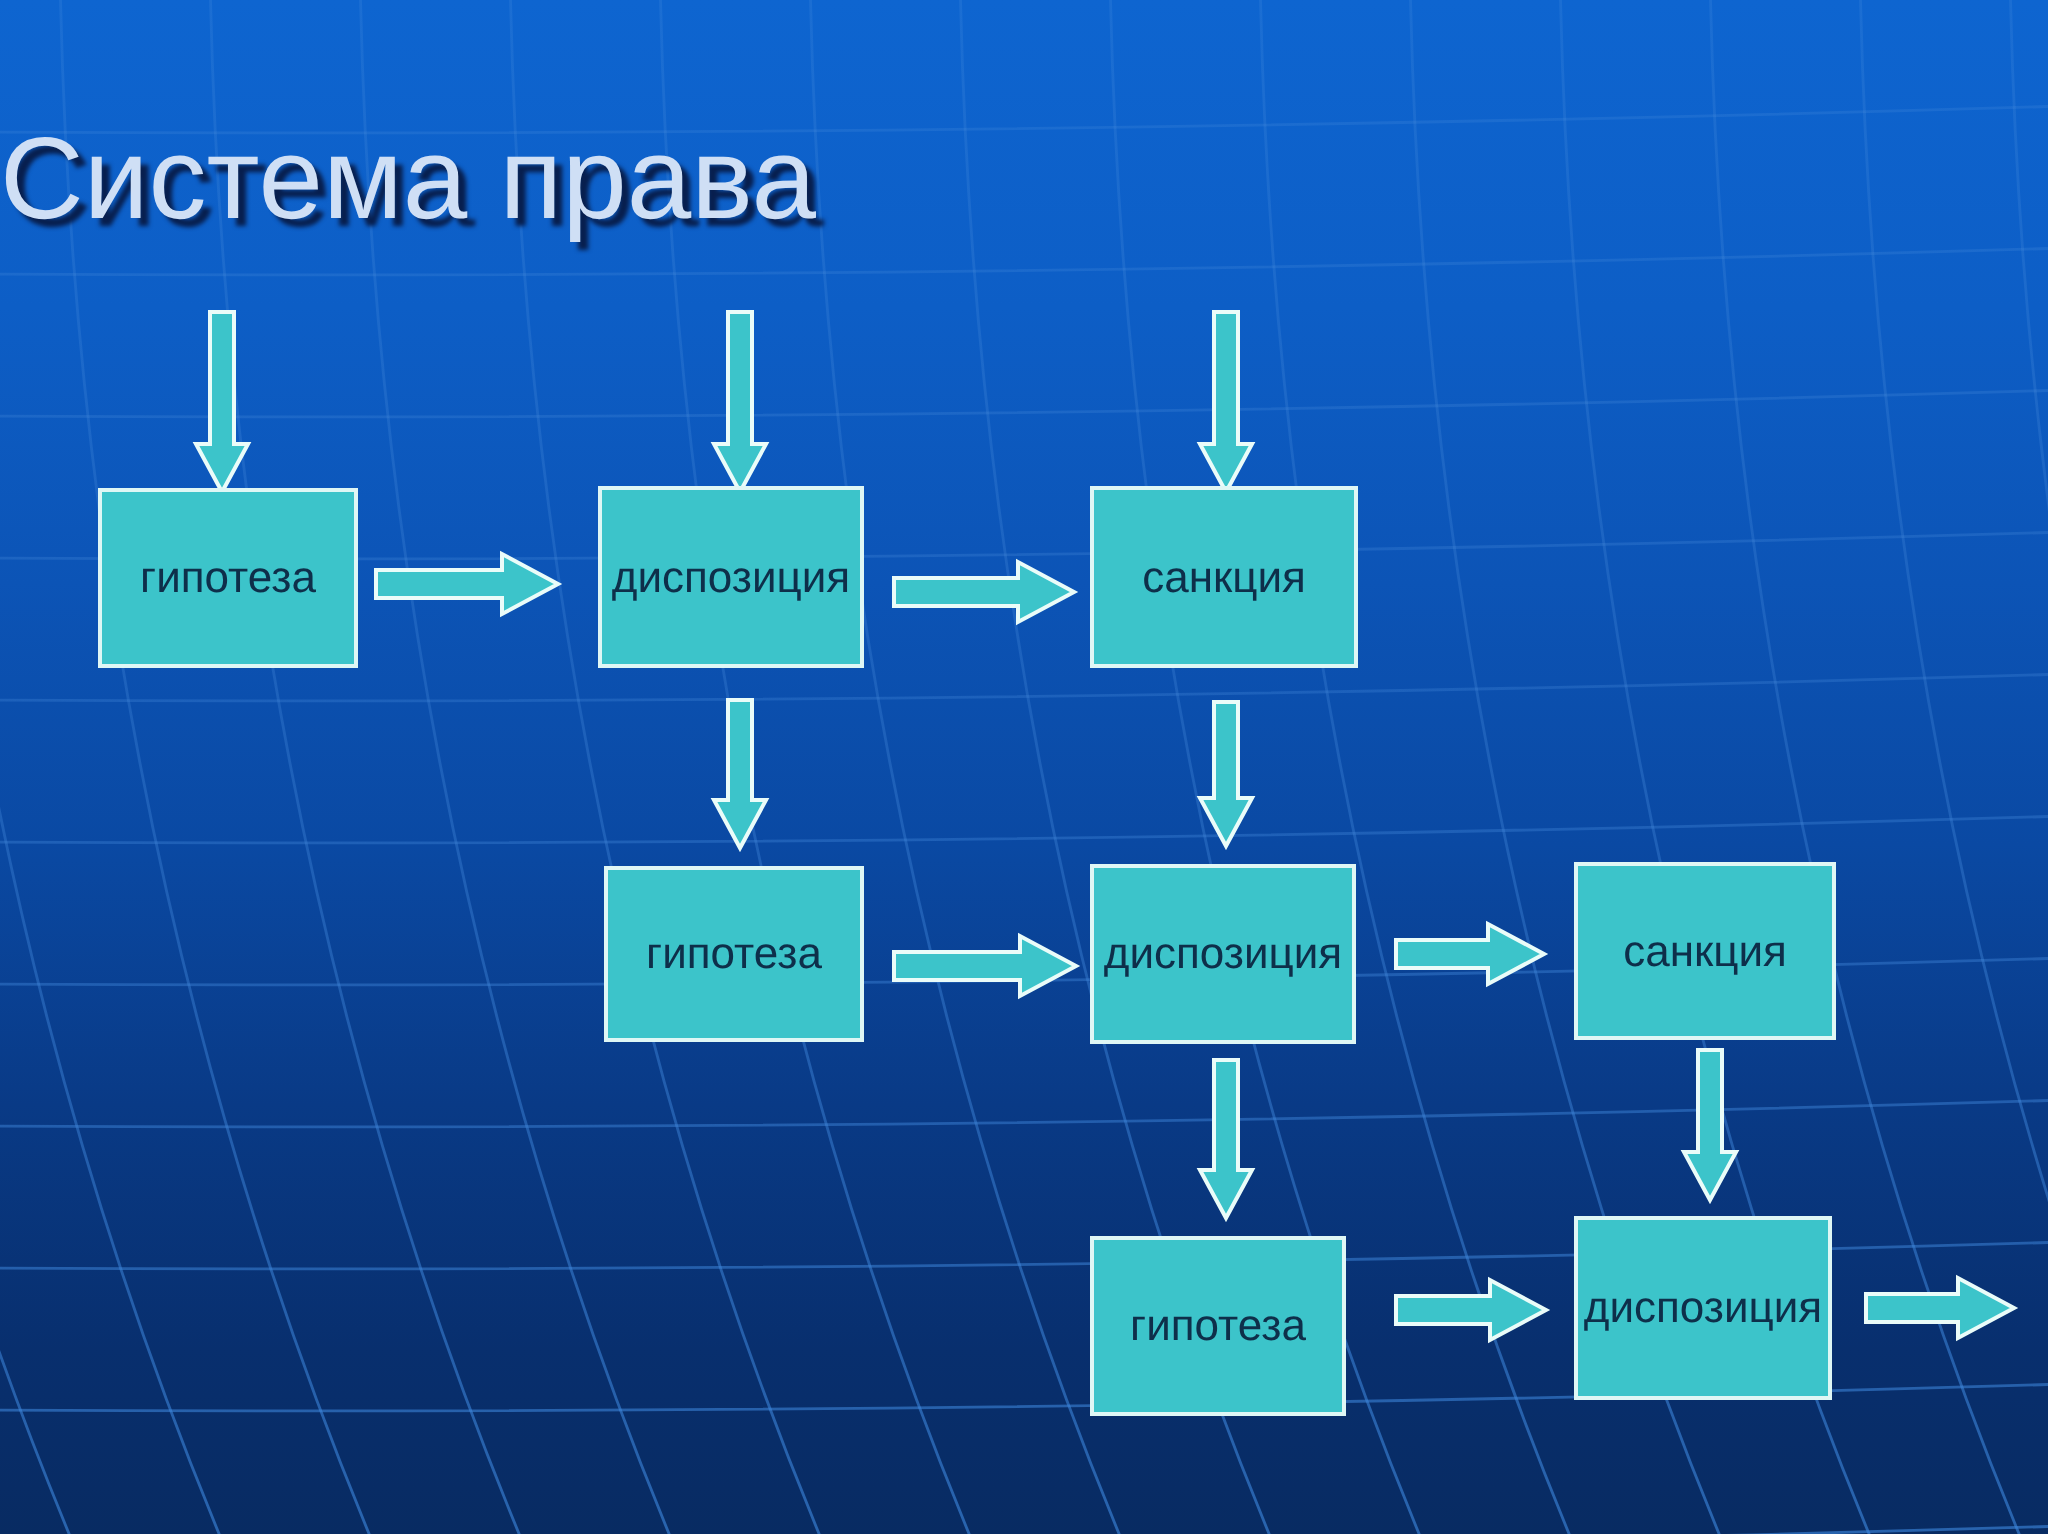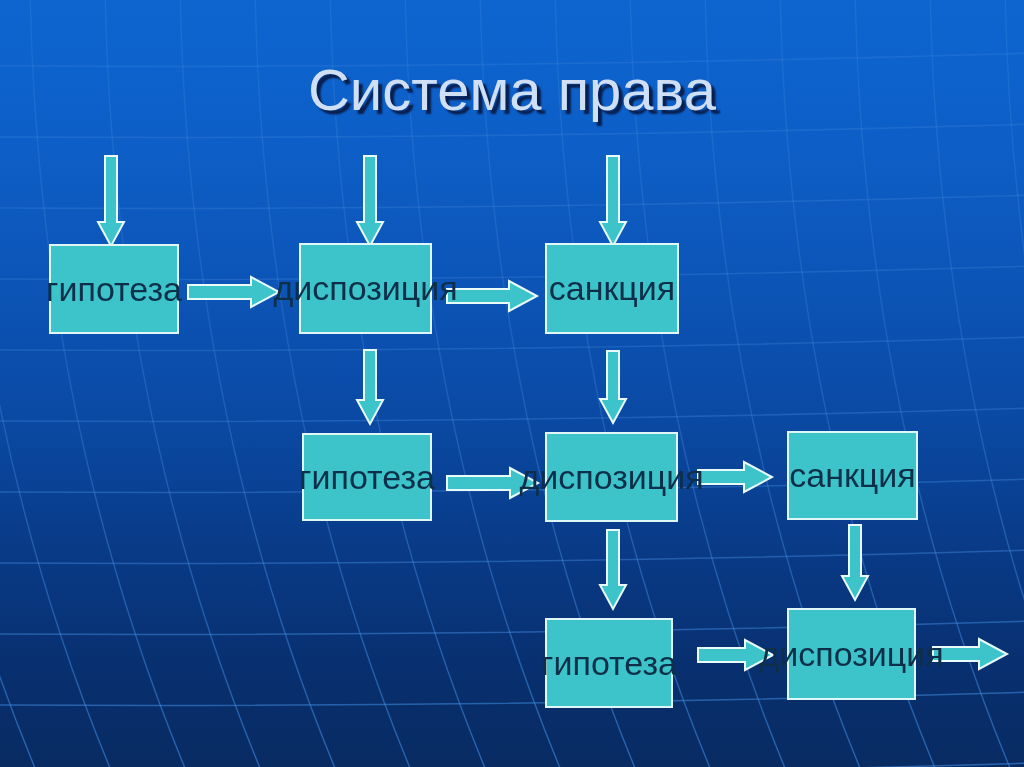--- a/index.html
+++ b/index.html
@@ -11,29 +11,28 @@
     background:linear-gradient(180deg,
       #0e65d0 0%, #0d5ec6 20%, #0c54b6 38%,
       #0a49a3 55%, #09three 0, #093a86 72%, #082f6e 88%, #082b62 100%);
   }
   .stage{background:linear-gradient(180deg,
       #0e65d0 0%, #0d5ec6 20%, #0c54b6 38%,
       #0a49a3 55%, #093a86 72%, #082f6e 88%, #082b62 100%);}
   svg.layer{position:absolute;left:0;top:0;width:1024px;height:767px;display:block;}
   .title{
     position:absolute;left:0;top:60px;width:1024px;
-    text-align:center;
     font-size:58px;line-height:1.05;
     letter-spacing:0px;
     white-space:nowrap;
   }
   .node{
     position:absolute;
     display:flex;align-items:center;justify-content:center;
-    font-size:34px;
+    font-size:22px;
     white-space:nowrap;
     box-sizing:border-box;
     border-style:solid;border-width:2px;
   }
   .node span{display:block;}
 </style>
 </head>
 <body>
 
 <div class="stage">

